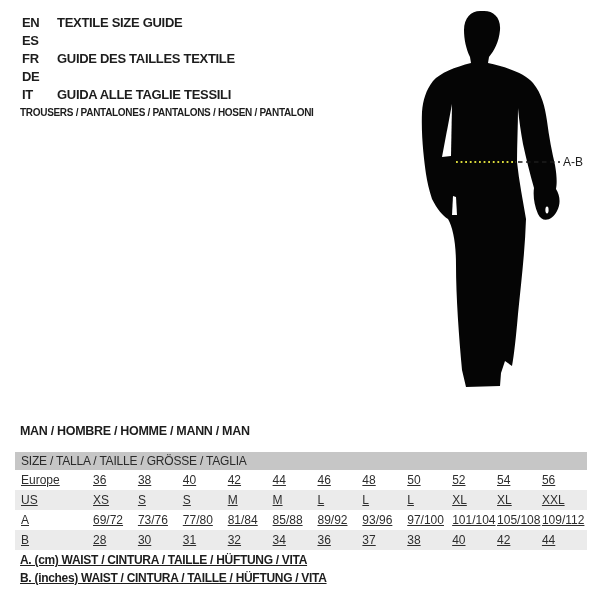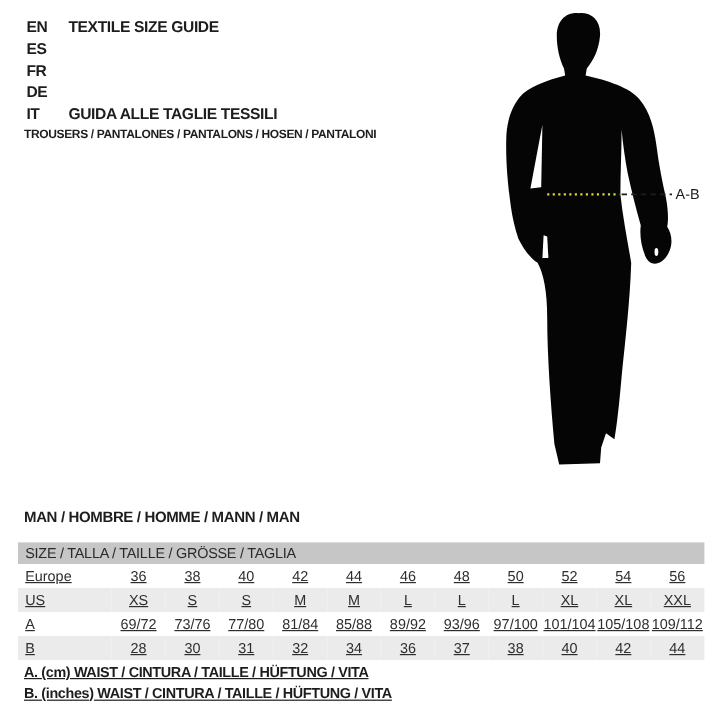--- a/index.html
+++ b/index.html
@@ -20,38 +20,39 @@
   .figure svg{display:block;}
   .figure text{font-family:"Liberation Sans",sans-serif;font-size:12px;fill:#1d1d1d;}
   
   .section-title{left:20px;top:424px;font-weight:bold;font-size:12.5px;letter-spacing:-0.3px;}
   
   .table-wrap{left:15px;top:452px;width:572px;}
   table{border-collapse:collapse;table-layout:fixed;width:572px;font-size:12px;color:#2e2e2e;}
   thead th{text-align:left;font-weight:normal;padding:0 0 0 6px;height:18px;color:#2a2a2a;letter-spacing:-0.2px;}
   tbody tr{height:20px;text-decoration:underline;}
   tbody th{text-align:left;font-weight:normal;padding-left:6px;}
-  tbody td{text-align:center;padding:0;}
+  tbody td{text-align:left;padding:0;}
   
   .footnotes{left:20px;top:552px;text-decoration:underline;}
   .footnote{font-weight:bold;font-size:12px;letter-spacing:-0.3px;height:17.5px;line-height:17.5px;white-space:nowrap;}
 </style>
 </head>
 <body>
 
 <div class="abs lang-block">
     <div class="lang-row">
       <span class="lang-code">EN</span>
       <span class="lang-label">TEXTILE SIZE GUIDE</span>
     </div>
     <div class="lang-row">
       <span class="lang-code">ES</span>
     </div>
     <div class="lang-row">
       <span class="lang-code">FR</span>
+      <span class="lang-label">GUIDE DES TAILLES TEXTILE</span>
     </div>
     <div class="lang-row">
       <span class="lang-code">DE</span>
     </div>
     <div class="lang-row">
       <span class="lang-code">IT</span>
       <span class="lang-label">GUIDA ALLE TAGLIE TESSILI</span>
     </div>
   </div>
 

